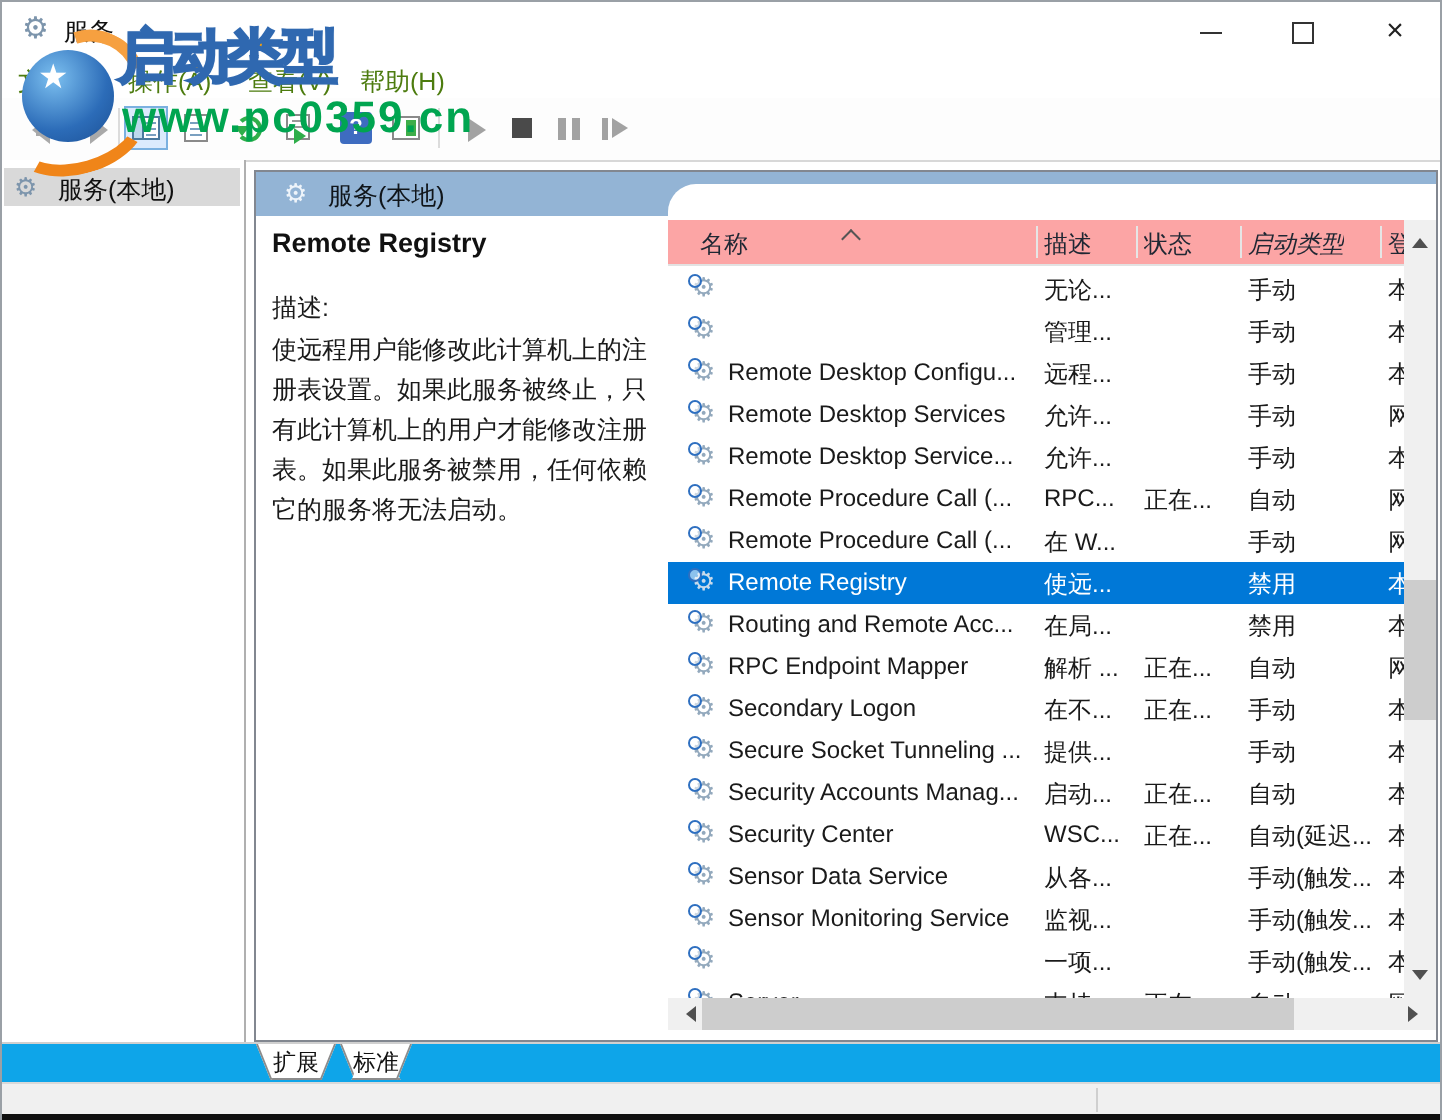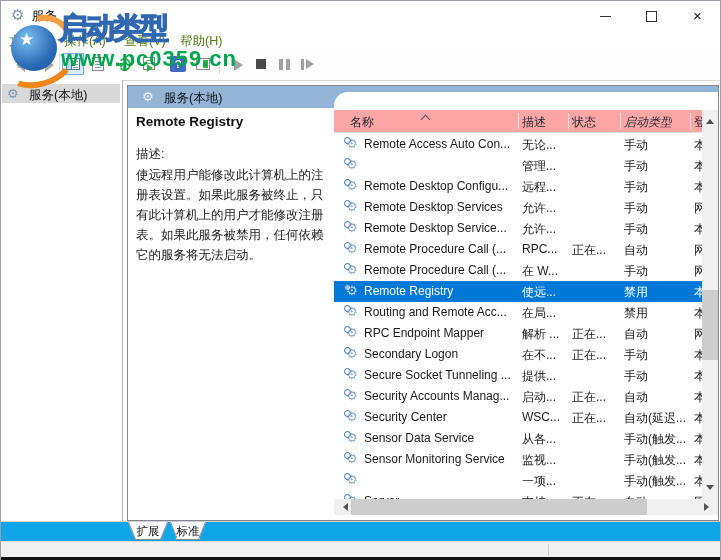--- a/index.html
+++ b/index.html
@@ -216,21 +216,20 @@
         <span class="hcell h-startup">启动类型</span>
         <span class="hcell h-logon">登</span>
         <span class="hsep" style="left:184px;"></span>
         <span class="hsep" style="left:234px;"></span>
         <span class="hsep" style="left:286px;"></span>
         <span class="hsep" style="left:356px;"></span>
       </div>
       <div class="rows">
           <div class="svc-row">
             <span class="svc-icon">⚙</span>
-            <span class="cell c-name">Remote Access Auto Con...</span>
             <span class="cell c-desc">无论...</span>
             <span class="cell c-status"></span>
             <span class="cell c-startup">手动</span>
             <span class="cell c-logon">本</span>
           </div>
           <div class="svc-row">
             <span class="svc-icon">⚙</span>
             <span class="cell c-desc">管理...</span>
             <span class="cell c-status"></span>
             <span class="cell c-startup">手动</span>

